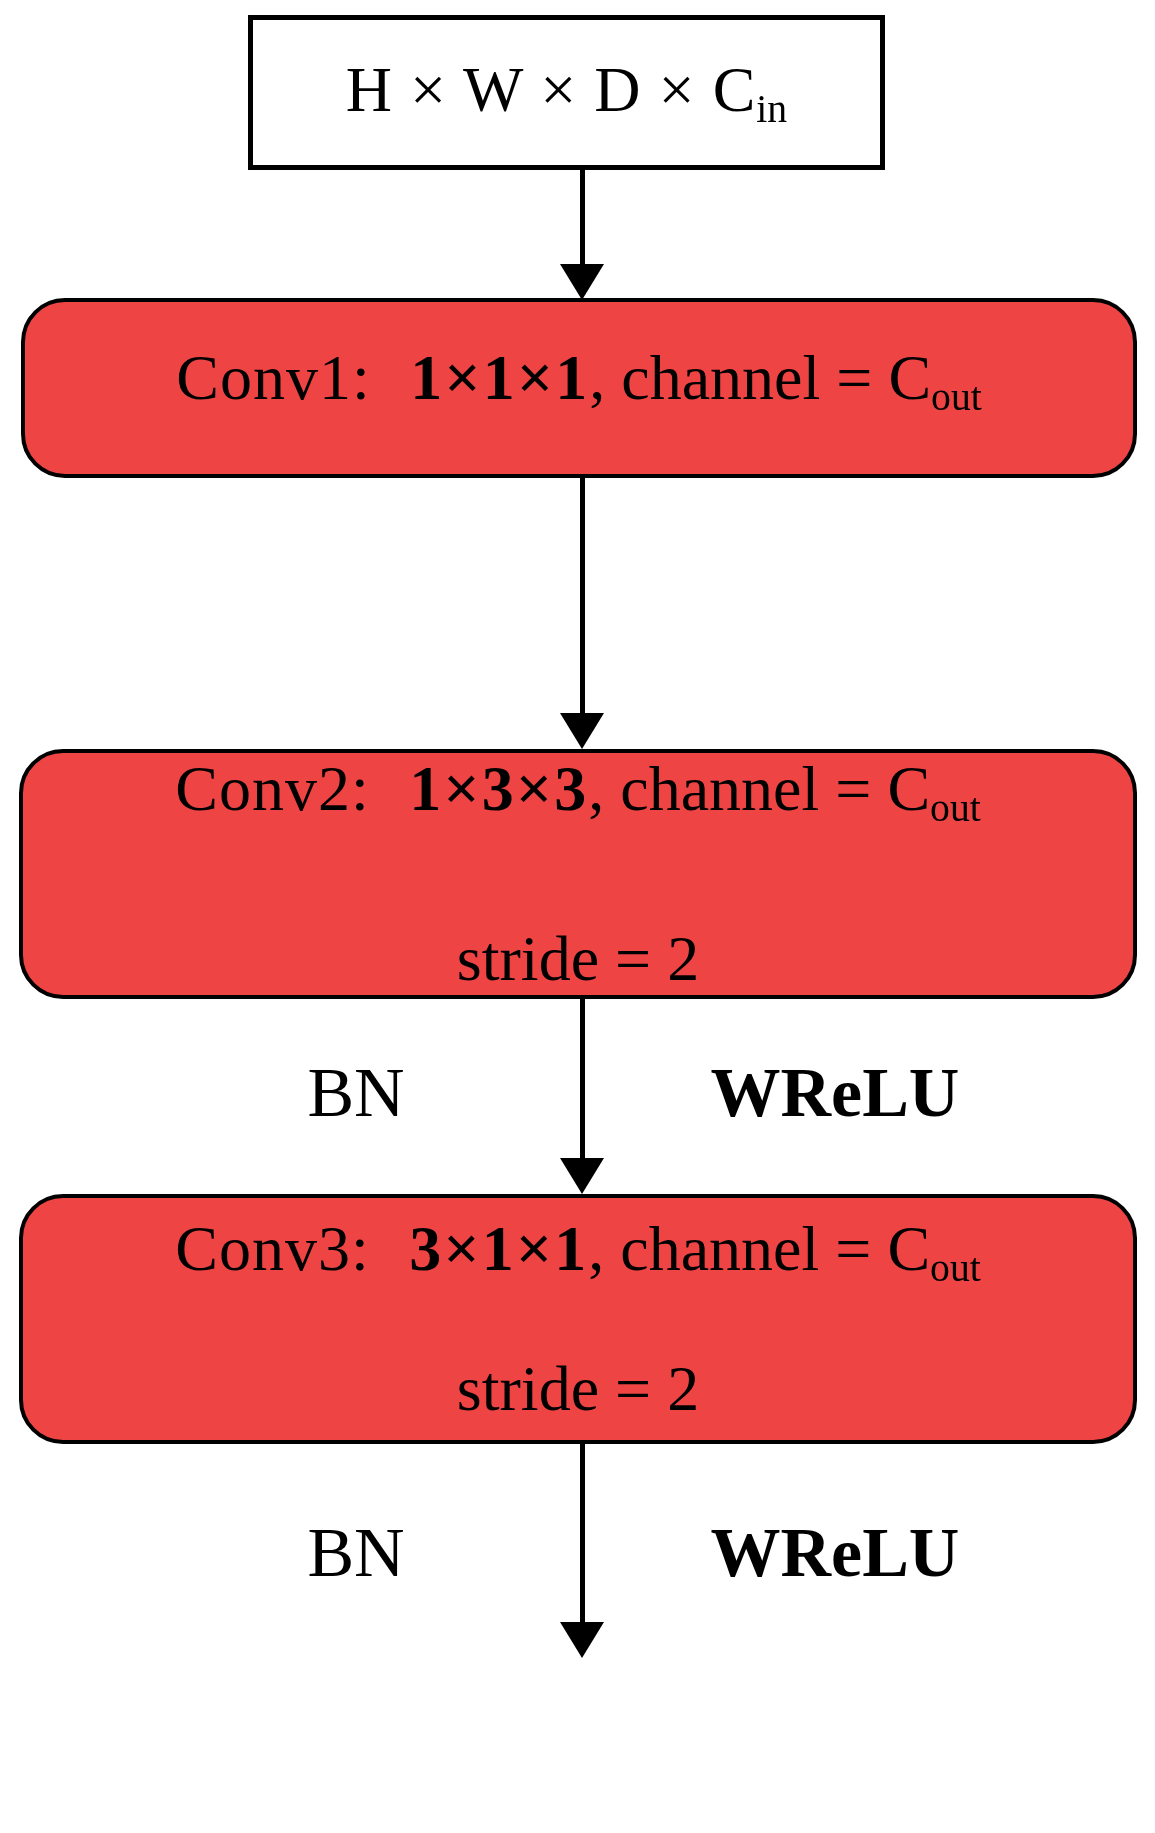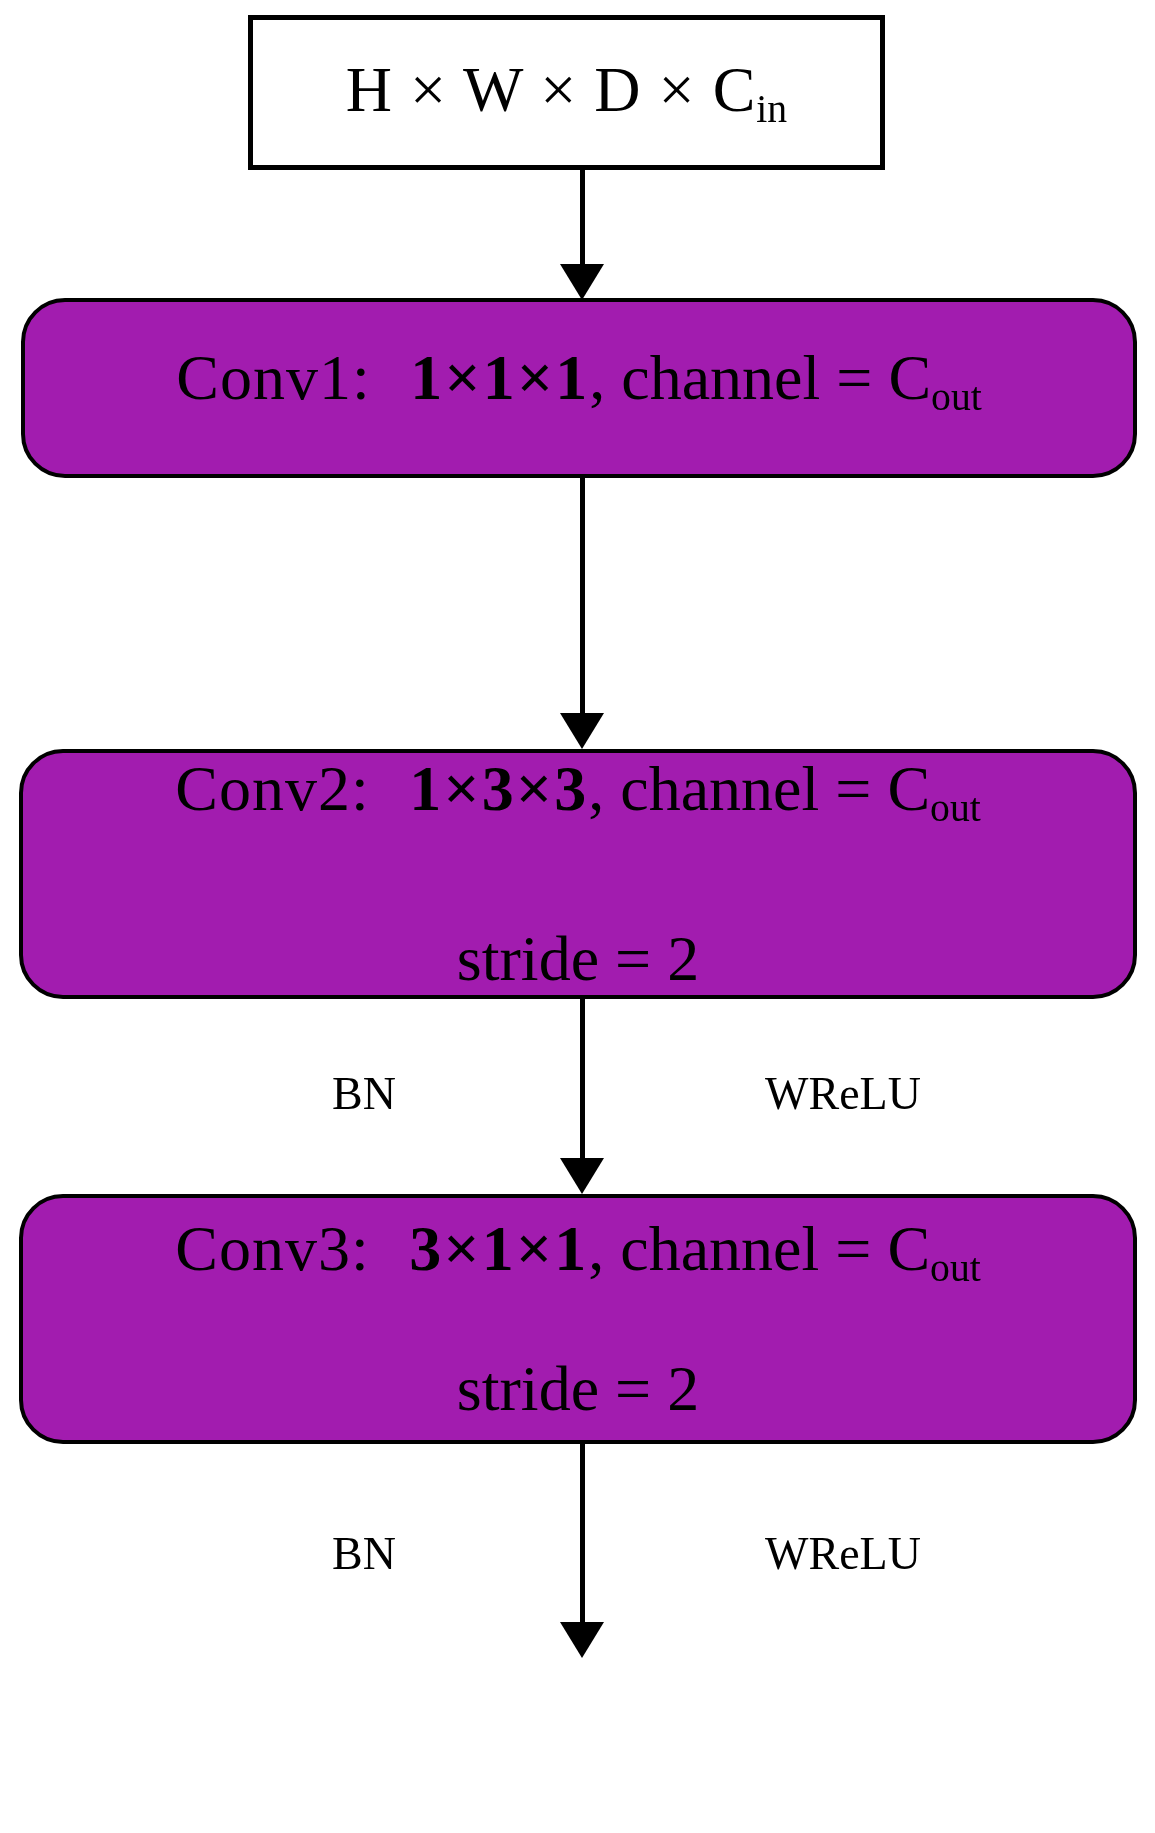--- a/index.html
+++ b/index.html
@@ -28,21 +28,21 @@
     text-align: center;
     font-size: 64px;
     letter-spacing: 1px;
     white-space: nowrap;
   }
   .round-box {
     position: absolute;
     border: 4px solid #000000;
     border-radius: 44px;
     box-sizing: border-box;
-    background: #a21caf;
+    background: #ef4444;
     display: flex;
     flex-direction: column;
     align-items: center;
     justify-content: center;
     text-align: center;
     font-size: 64px;
     white-space: nowrap;
   }
   .box-line { line-height: 102px; }
   .conv-name { letter-spacing: 1px; }
@@ -75,25 +75,24 @@
     bottom: 0;
     width: 0;
     height: 0;
     border-left: 22px solid transparent;
     border-right: 22px solid transparent;
     border-top: 36px solid #000000;
   }
   .flow-label {
     position: absolute;
     transform: translate(-50%, -50%);
-    font-size: 46px;
+    font-size: 70px;
     white-space: nowrap;
-    margin-left: 8px;
   }
-  .flow-label.bold { font-weight: normal; }
+  .flow-label.bold { font-weight: bold; }
 </style>
 </head>
 <body>
 
 <div class="canvas">
 
   <div class="rect-box" style="left:248px; top:15px; width:637px; height:155px;">
     <span><span>H × W × D × C</span><span class="sub">in</span></span>
   </div>
 

